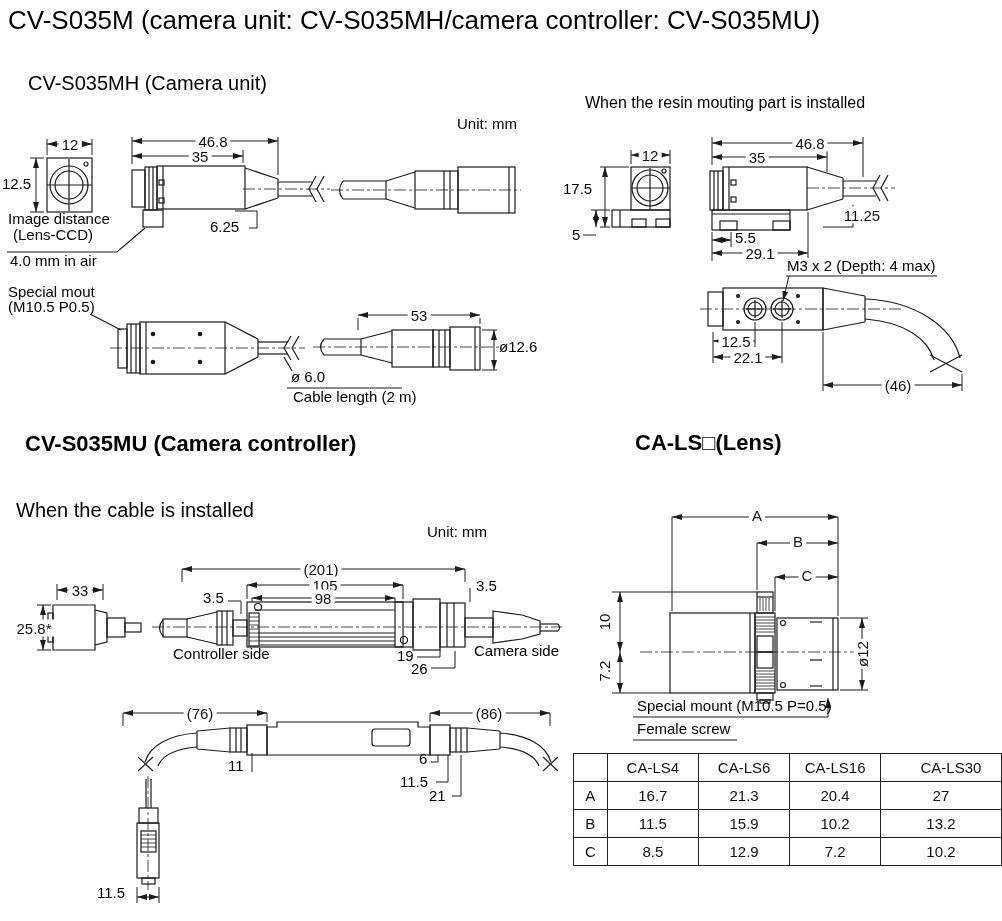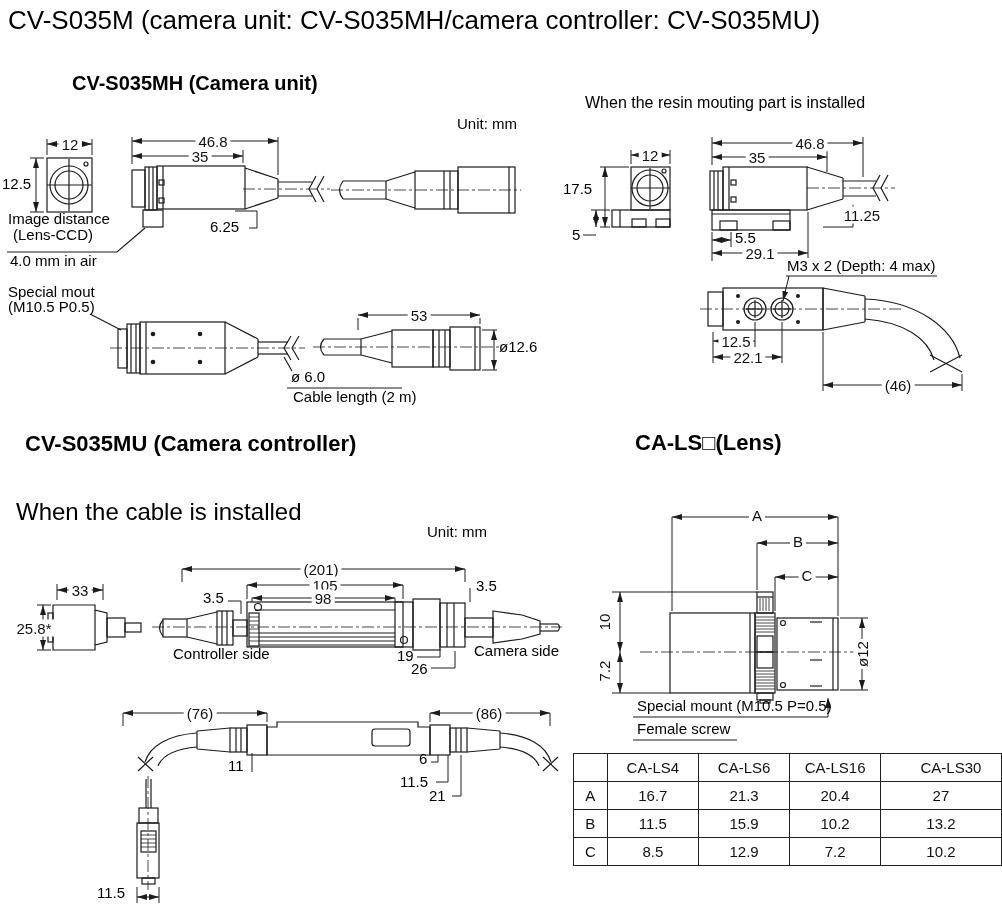--- a/index.html
+++ b/index.html
@@ -7,23 +7,23 @@
         font-family:"Liberation Sans",sans-serif;color:#111;}
   svg{position:absolute;left:0;top:0;}
   .ln{stroke:#1c1c1c;stroke-width:1.2;fill:none;}
   .hat{stroke:#1c1c1c;stroke-width:0.8;fill:none;}
   .fill{fill:#1c1c1c;stroke:none;}
   .dim{stroke:#1c1c1c;stroke-width:1;fill:none;}
   .cl{stroke:#1c1c1c;stroke-width:0.8;fill:none;stroke-dasharray:12 3 3 3;}
   .lb{position:absolute;font-size:15px;line-height:1.12;white-space:nowrap;color:#000000;}
   .lb16{font-size:16px;}
   .lb17{font-size:17px;}
-  .lb18{font-size:24px;text-align:right;}
+  .lb18{font-size:20px;text-align:right;}
   .title{font-size:26px;}
-  .h2{font-size:20px;font-weight:bold;margin-left:44px;}
+  .h2{font-size:20px;font-weight:normal;}
   .h2b{font-size:22px;font-weight:bold;}
   .dimc{position:absolute;transform:translate(-50%,-50%);background:#fff;padding:0 3px;
         font-size:15px;white-space:nowrap;color:#111;}
   .rotc{position:absolute;transform:translate(-50%,-50%) rotate(-90deg);
         font-size:15px;white-space:nowrap;color:#111;}
   .bgw{background:#fff;padding:0 2px;}
   .lens-table{position:absolute;left:573px;top:753px;}
   .lens-table table{border-collapse:collapse;table-layout:fixed;border-radius:10px;}
   .lens-table td{border:1.5px solid #222;height:27px;text-align:center;
         font-size:15px;color:#111;padding:0;}

